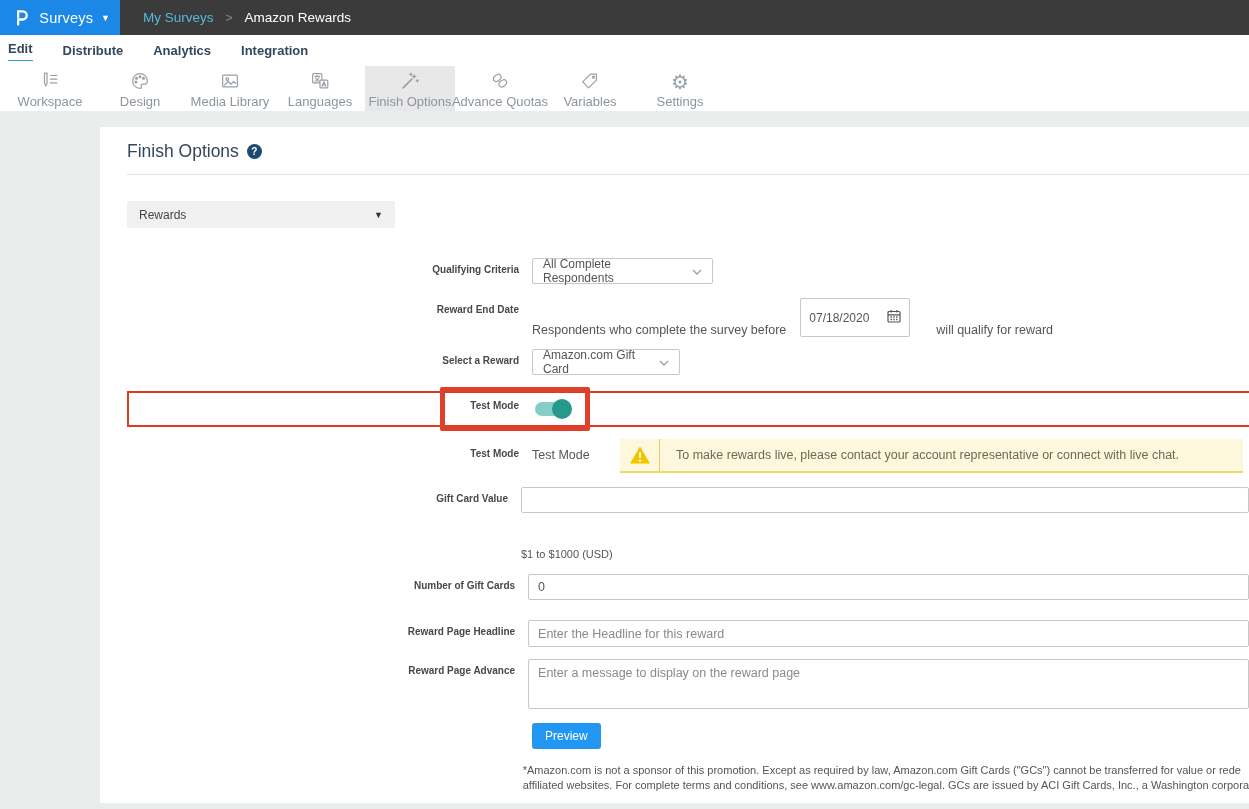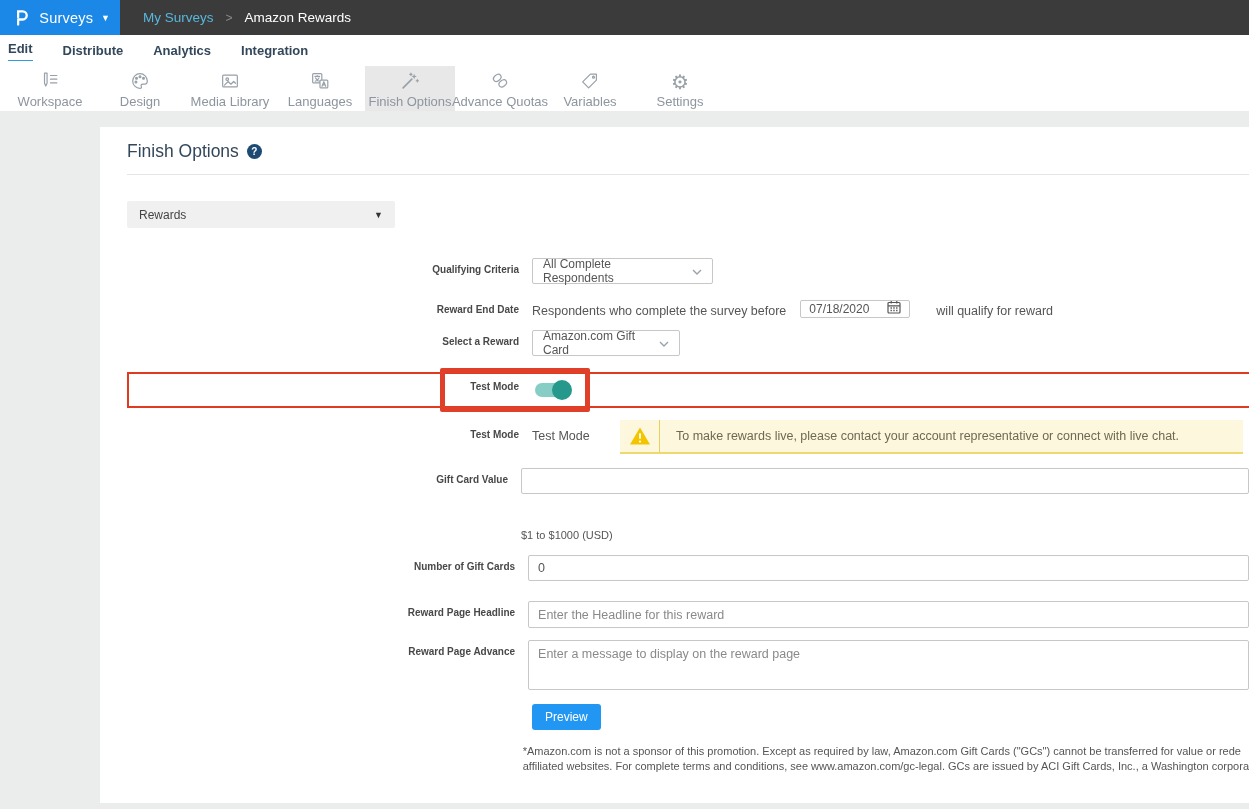--- a/index.html
+++ b/index.html
@@ -50,21 +50,21 @@
   .frow { display:flex; align-items:flex-start; position:relative; }
   .flabel { width:405px; padding-right:13px; text-align:right; font-size:10px; font-weight:700; color:#484848; padding-top:6px; }
   .ffield { display:flex; align-items:flex-end; }
 
   .selbox { height:26px; border:1px solid #c7c7c7; border-radius:2px; background:#fff; display:flex; align-items:center; justify-content:space-between; padding:0 10px; cursor:pointer; }
   .selbox .seltext { font-size:12px; color:#555; }
   .chev { margin-left:10px; }
   .chev svg { stroke:#9aa2ab; fill:none; stroke-width:1.4; }
 
   .inline-note { font-size:12.5px; color:#555; padding-top:6px; }
-  .datebox { margin-left:14px; width:110px; height:18px; border:1px solid #c7c7c7; border-radius:2px; display:flex; align-items:center; padding:0 8px; }
+  .datebox { margin-left:14px; width:110px; height:39px; border:1px solid #c7c7c7; border-radius:2px; display:flex; align-items:center; padding:0 8px; }
   .datebox input { border:none; outline:none; width:72px; font-size:12px; color:#555; font-family:inherit; }
   .cal-icon { margin-left:auto; }
   .cal-icon svg { stroke:#555; fill:none; stroke-width:1.2; }
 
   .toggle-row { height:44px; margin-top:12px; }
   .red-band { position:absolute; left:0; top:4px; width:1140px; height:36px; border:2px solid #e03a21; pointer-events:none; }
   .red-box { position:absolute; left:313px; top:0; width:150px; height:44px; border:5px solid #e0402a; border-radius:2px; pointer-events:none; }
   .toggle-row .flabel { padding-top:13px; }
   .toggle { position:relative; width:34px; height:14px; border-radius:8px; background:#85cdc5; margin-top:15px; margin-left:3px; cursor:pointer; }
   .toggle .knob { position:absolute; right:-3px; top:-3px; width:20px; height:20px; border-radius:50%; background:#27998c; }

